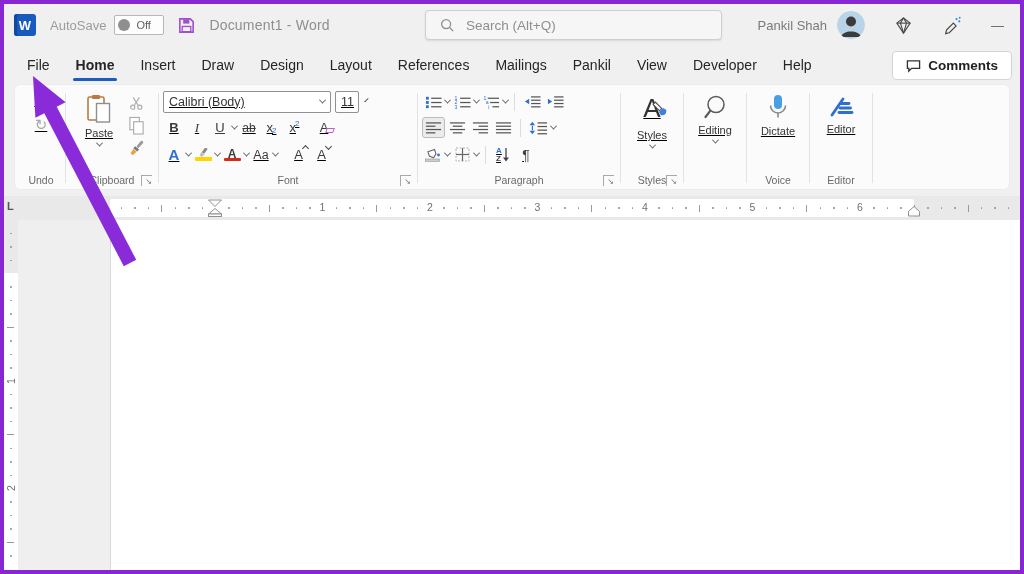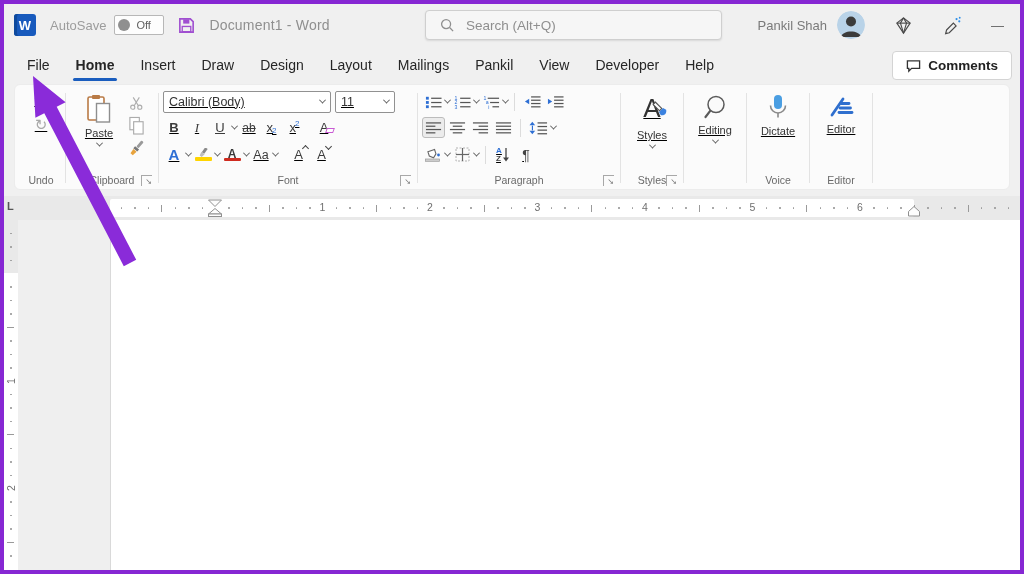--- a/index.html
+++ b/index.html
@@ -138,20 +138,21 @@
   <div class="tabrow">
     <div class="tab">File</div>
     <div class="tab active">
         <span>Home</span>
       <div class="tab-underline"></div>
     </div>
     <div class="tab">Insert</div>
     <div class="tab">Draw</div>
     <div class="tab">Design</div>
     <div class="tab">Layout</div>
+    <div class="tab">References</div>
     <div class="tab">Mailings</div>
     <div class="tab">Pankil</div>
     <div class="tab">View</div>
     <div class="tab">Developer</div>
     <div class="tab">Help</div>
     <div class="comments-btn">
       <svg width="15" height="14" viewBox="0 0 16 14" fill="none" stroke="#333" stroke-width="1.4">
           <path d="M1.5 1.5 h13 v8 h-8.5 l-3 3 v-3 h-1.5 z"></path>
         </svg>
       <span>Comments</span>
@@ -214,21 +215,21 @@
       </div>
       <div class="vsep"></div>
 
       <div class="grp" style="min-width:258px;">
         <div class="grp-body" style="flex-direction:column;align-items:stretch;">
           <div class="frow" style="gap:4px;height:25px;">
             <div class="combo" style="width:168px;">
               <span>Calibri (Body)</span>
                 <span class="chev solo"></span>
             </div>
-            <div class="combo" style="width:60px;gap:12px;">
+            <div class="combo" style="width:24px;gap:12px;">
               <span>11</span>
                 <span class="chev solo"></span>
             </div>
           </div>
           <div class="frow">
             <div class="ib" style="font-weight:700;">B</div>
             <div class="ib" style="font-style:italic;font-family:'Liberation Serif',serif;">I</div>
             <div class="ib" style="text-decoration:underline;">U</div>
             <span class="chev solo"></span>
             <div class="ib" style="text-decoration:line-through;font-size:12px;">ab</div>

